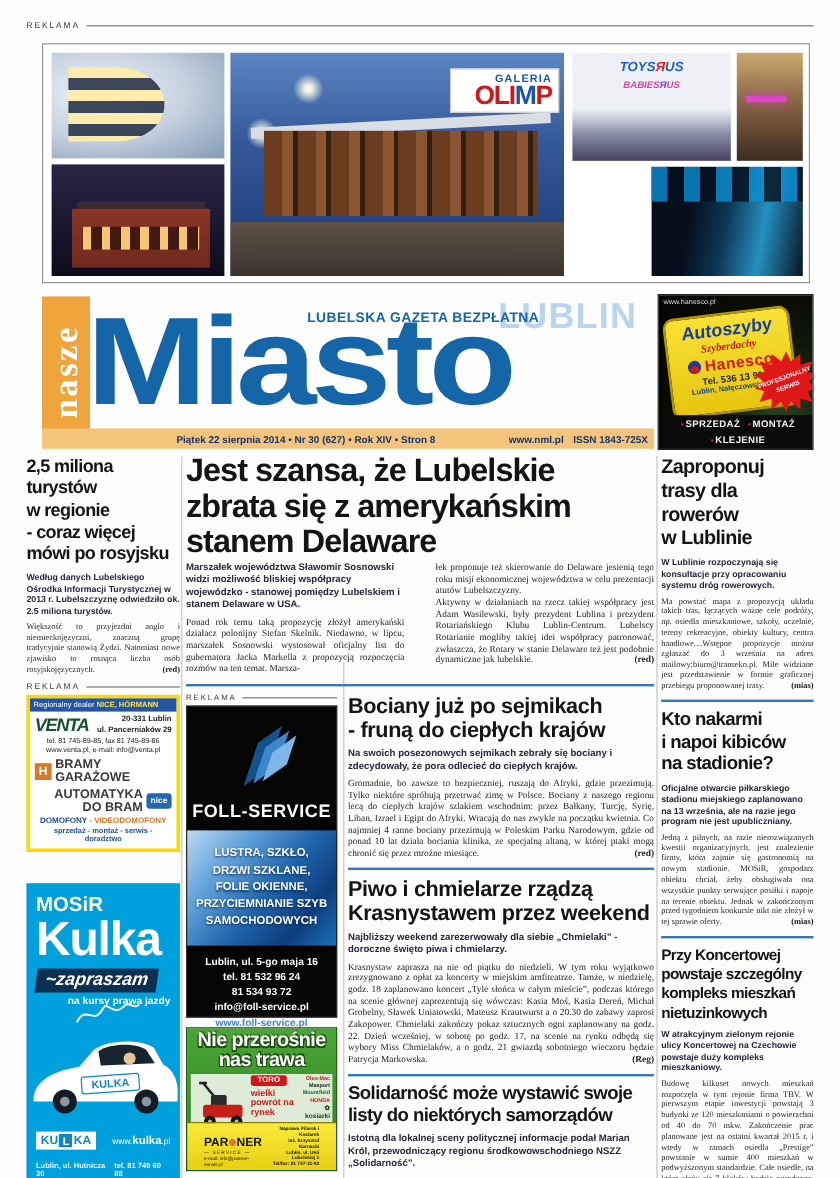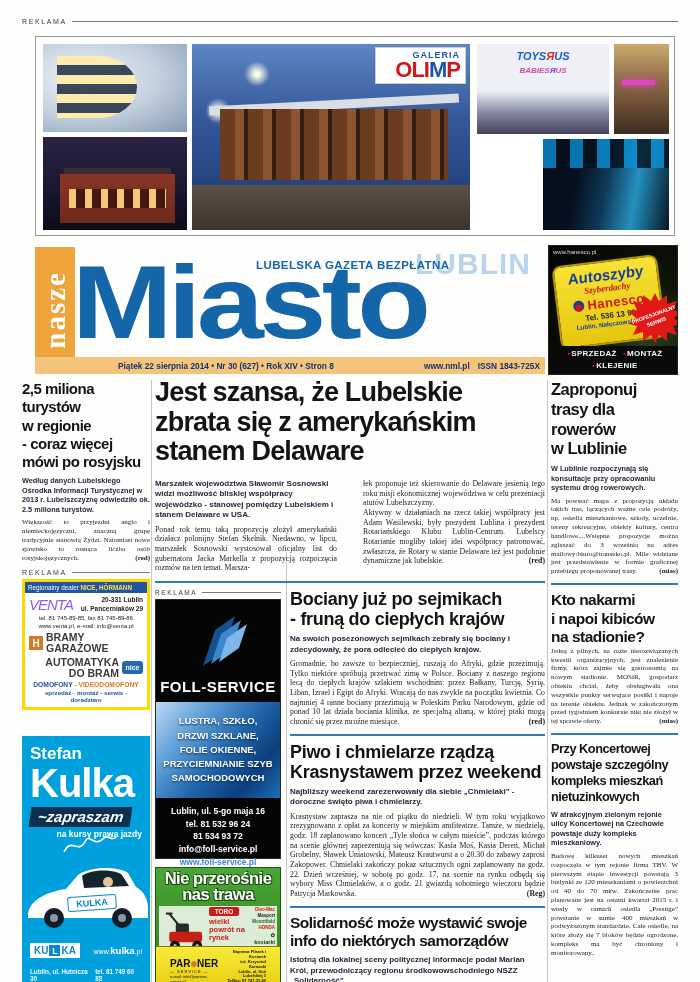--- a/index.html
+++ b/index.html
@@ -83,21 +83,21 @@
        color:#fff; letter-spacing:2px; }
   #miasto { left:72px; top:252px; font-size:104px; line-height:.98; font-weight:800;
        color:#1565a9; letter-spacing:-4px; transform:scaleX(1.16);
        transform-origin:left top; z-index:2; }
   #tagline { left:256px; top:259px; font-size:11.5px; font-weight:800; color:#1565a9;
        letter-spacing:.4px; z-index:3; }
   #edition { left:415px; top:247px; font-size:30px; font-weight:800; color:#b9d5ee;
        letter-spacing:1px; z-index:1; }
   #date-bar { left:35px; top:357px; width:510px; height:17px; background:#f5c47c;
        display:flex; align-items:center; justify-content:space-between;
-       padding:0 5px 0 83px; font-size:8.3px; font-weight:bold; color:#15336e; z-index:4; }
+       padding:0 5px 0 112px; font-size:8.3px; font-weight:bold; color:#15336e; z-index:4; }
   #date-bar .right { display:flex; gap:8px; }
 
   
   #hanesco { left:548px; top:245px; width:130px; height:130px; overflow:hidden;
        border:1px solid #222;
        background:radial-gradient(90% 90% at 78% 70%, #2b4220 0%, #101708 45%, #050505 100%); }
   #hanesco .web { position:absolute; left:4px; top:3px; font-size:6px; color:#ddd; }
   #hanesco .sign { position:absolute; left:7px; top:14px; width:106px; height:84px;
        transform:rotate(-7deg); background:linear-gradient(180deg,#f8e235,#e6c50d);
        border:2px solid #b3950a; border-radius:9px; text-align:center; padding-top:4px; }
@@ -118,33 +118,33 @@
   .strip-line { font-size:8px; font-weight:800; color:#f3f3f3; line-height:1.5;
        letter-spacing:.3px; }
   .bullet { color:#e02020; font-size:7px; margin:0 1px 0 4px; }
 
   
   #col-left  { left:22px;  top:380px; width:128px; height:602px; }
   #col-mid   { left:155px; top:378px; width:390px; height:604px; }
   #col-right { left:551px; top:380px; width:127px; height:602px; }
   .vsep { width:1px; background:#c6c6c6; }
 
-  .two-cols { display:flex; gap:26px; margin-top:12px; }
+  .two-cols { display:flex; gap:26px; margin-top:1px; }
   .two-cols .c { width:188px; }
   .mid-lower { display:flex; gap:9px; margin-top:6px; }
   #ads-sub { width:126px; }
   #art-sub { flex:1; }
 
   
   #venta { margin-top:3px; border:3px solid #ffd800; background:#fff; }
   #venta .bar { background:#2255a4; color:#fff; font-size:6.3px; padding:2px 3px; }
   #venta .bar b { color:#ffe14a; }
   #venta .inner { padding:3px 4px 4px; }
   .venta-row1 { display:flex; justify-content:space-between; align-items:flex-start; }
-  .venta-logo { font-size:15px; font-weight:400; font-style:italic; color:#8b5cf6;
+  .venta-logo { font-size:15px; font-weight:700; font-style:italic; color:#14532d;
        letter-spacing:-1px; }
   .venta-addr { font-size:6.5px; font-weight:800; text-align:right; line-height:1.25; color:#222; }
   .venta-line { font-size:6px; text-align:center; color:#222; margin-top:2px; }
   .venta-bramy { display:flex; gap:3px; align-items:center; margin-top:3px; }
   .h-logo { width:14px; height:14px; background:#d4782a; color:#fff; font-weight:900;
        font-size:10px; display:flex; align-items:center; justify-content:center; flex:0 0 auto; }
   .venta-big { font-size:10.5px; font-weight:900; color:#3a3a3a; line-height:1.02; }
   .venta-auto { display:flex; gap:3px; align-items:center; justify-content:flex-end;
        margin-top:3px; text-align:right; }
   .nice-logo { width:21px; height:13px; background:#2468b0; border-radius:3px; color:#fff;
@@ -229,21 +229,21 @@
     <div class="bld">
         <div class="lit"></div>
       </div>
   </div>
   <div class="ph ph-mall" style="left:156px; top:7px; width:278px; height:186px;">
     <div class="lamp" style="left:18%; top:8%;"></div>
     <div class="lamp" style="left:4%; top:28%;"></div>
     <div class="roof"></div>
     <div class="cols"></div>
     <div class="ground"></div>
-    <div class="olimp-box" style="right:4px; top:3px; width:91px;">
+    <div class="olimp-box" style="right:4px; top:13px; width:91px;">
       <div class="olimp-g">GALERIA</div>
       <div class="olimp-o"><span style="color:#d01818;">OLI</span><span style="color:#1a55b0;">M</span><span style="color:#d01818;">P</span></div>
     </div>
   </div>
   <div class="ph ph-toys" style="left:441px; top:7px; width:132px; height:90px;">
     <div class="toys-line"><span style="color:#1a5fd0;">TOYS</span><span style="color:#e02020;">Я</span><span style="color:#1a5fd0;">US</span></div>
     <div class="babies-line"><span style="color:#d048a8;">BABIES</span><span style="color:#7a3bd0;">Я</span><span style="color:#d048a8;">US</span></div>
   </div>
   <div class="ph ph-tall" style="left:578px; top:7px; width:55px; height:90px;">
     <div class="neon"></div>
@@ -337,21 +337,21 @@
       <div class="venta-auto">
         <div class="venta-big">AUTOMATYKA DO BRAM</div>
         <div class="nice-logo">nice</div>
       </div>
       <div class="venta-domo"><span class="blue">DOMOFONY</span><span class="orange"> - </span><span class="orange">VIDEODOMOFONY</span></div>
       <div class="venta-serw">sprzedaż - montaż - serwis - doradztwo</div>
     </div>
   </div>
 
   <div id="kulka">
-    <div class="kulka-first">Stefan</div>
+    <div class="kulka-first">MOSiR</div>
     <div class="kulka-last">Kulka</div>
     <div class="kulka-bar">~zapraszam</div>
     <div class="kulka-sub">na kursy prawa jazdy</div>
     <svg class="abs" style="left:38px; top:96px;" width="58" height="26" viewBox="0 0 58 26">
       <path d="M4,20 C12,4 18,24 26,8 C30,2 34,16 44,6 C48,2 52,10 56,5" stroke="#fff" stroke-width="1.6" fill="none"></path>
     </svg>
     <svg class="abs" style="left:0; top:122px;" width="128" height="80" viewBox="0 0 128 80">
       <path d="M6,56 C8,42 24,34 44,31 L56,17 C68,8 96,8 106,15 L114,29 C122,33 126,42 126,50 L126,60 L6,60 Z" fill="#fff"></path>
       <path d="M60,18 C70,11 92,11 100,17 L107,28 L62,30 Z" fill="#16242e"></path>
       <rect x="46" y="38" width="48" height="14" rx="2" fill="#fff" stroke="#0b87c8" transform="rotate(-4 70 45)"></rect>
@@ -493,21 +493,21 @@
         <div class="hl hl-mid">Krasnystawem przez weekend</div>
         <div class="lead lead-w">Najbliższy weekend zarezerwowały dla siebie „Chmielaki” - doroczne święto piwa i chmielarzy.</div>
         <div class="bodytxt body-w">
           <span>Krasnystaw zaprasza na nie od piątku do niedzieli. W tym roku wyjątkowo zrezygnowano z opłat za koncerty w miejskim amfiteatrze. Tamże, w niedzielę, godz. 18 zaplanowano koncert „Tyle słońca w całym mieście”, podczas którego na scenie głównej zaprezentują się wówczas: Kasia Moś, Kasia Dereń, Michał Grobelny, Sławek Uniatowski, Mateusz Krautwurst a o 20.30 do zabawy zaprosi Zakopower. Chmielaki zakończy pokaz sztucznych ogni zaplanowany na godz. 22. Dzień wcześniej, w sobotę po godz. 17, na scenie na rynku odbędą się wybory Miss Chmielaków, a o godz. 21 gwiazdą sobotniego wieczoru będzie Patrycja Markowska.</span>
           <span class="sig">(Reg)</span>
         </div>
       </div>
       <div class="rule-blue" style="margin:7px 0 6px;"></div>
       <div>
         <div class="hl hl-mid-s">Solidarność może wystawić swoje</div>
-        <div class="hl hl-mid-s">info do niektórych samorządów</div>
+        <div class="hl hl-mid-s">listy do niektórych samorządów</div>
         <div class="lead lead-w">Istotną dla lokalnej sceny politycznej informacje podał Marian Król, przewodniczący regionu środkowowschodniego NSZZ „Solidarność”.</div>
 
       </div>
     </div>
   </div>
 </div>
 
 <div class="abs" id="col-right">
   <div>
     <div class="hl hl-side" style="font-size:16.5px;">Zaproponuj</div>
@@ -518,20 +518,21 @@
     <div class="bodytxt body-n">
       <span>Ma powstać mapa z propozycją układu takich tras, łączących ważne cele podróży, np. osiedla mieszkaniowe, szkoły, uczelnie, tereny rekreacyjne, obiekty kultury, centra handlowe....Wstępne propozycje można zgłaszać do 3 września na adres mailowy:biuro@transeko.pl. Mile widziane jest przedstawienie w formie graficznej przebiegu proponowanej trasy.</span>
       <span class="sig">(mias)</span>
     </div>
   </div>
   <div class="rule-blue" style="margin:7px 0 6px;"></div>
   <div>
     <div class="hl hl-side">Kto nakarmi</div>
     <div class="hl hl-side">i napoi kibiców</div>
     <div class="hl hl-side">na stadionie?</div>
+    <div class="lead lead-n">Oficjalne otwarcie piłkarskiego stadionu miejskiego zaplanowano na 13 września, ale na razie jego program nie jest upubliczniany.</div>
     <div class="bodytxt body-n">
       <span>Jedną z pilnych, na razie nierozwiązanych kwestii organizacyjnych, jest znalezienie firmy, która zajmie się gastronomią na nowym stadionie. MOSiR, gospodarz obiektu chciał, żeby obsługiwała ona wszystkie punkty serwujące posiłki i napoje na terenie obiektu. Jednak w zakończonym przed tygodniem konkursie nikt nie złożył w tej sprawie oferty.</span>
       <span class="sig">(mias)</span>
     </div>
   </div>
   <div class="rule-blue" style="margin:7px 0 6px;"></div>
   <div>
     <div class="hl hl-side-s">Przy Koncertowej</div>
     <div class="hl hl-side-s">powstaje szczególny</div>
     <div class="hl hl-side-s">kompleks mieszkań</div>

